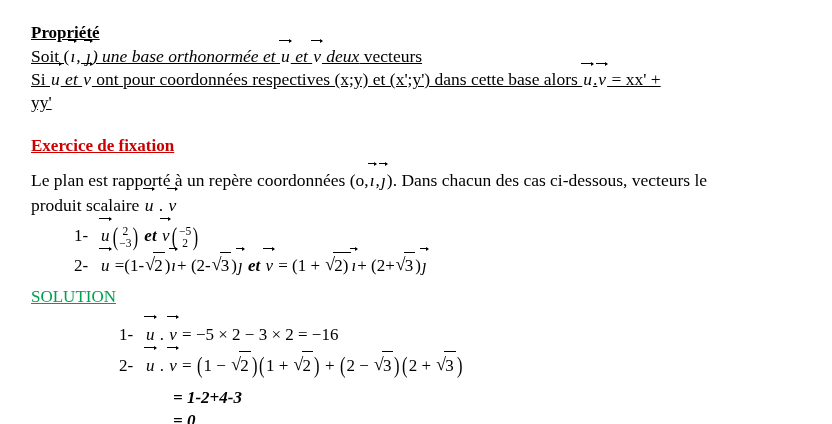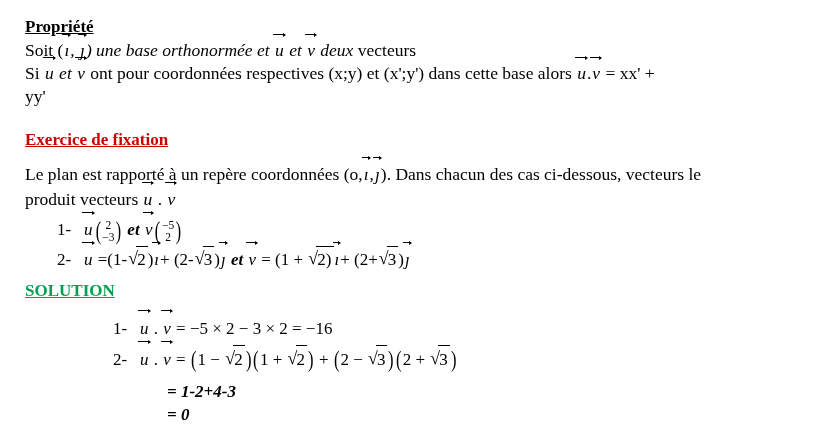--- a/index.html
+++ b/index.html
@@ -11,37 +11,38 @@
     height: 424px;
     background: #ffffff;
     font-family: "Liberation Serif", serif;
     color: #000000;
     overflow: hidden;
   }
   .page {
     position: relative;
     width: 832px;
     height: 424px;
-    padding: 9px;
+    padding: 15px;
     box-sizing: border-box;
   }
   .blk {
     padding: 0 10px 0 8px;
   }
   .prop-title {
     font-weight: bold;
     font-size: 17px;
     text-decoration: underline;
     margin: 8px 0 2px 8px;
     display: inline-block;
   }
   .line {
     font-size: 17.5px;
     line-height: 1.32;
     margin: 0 0 0 8px;
+    text-decoration: underline;
   }
   .it { font-style: italic; }
   .bi { font-style: italic; font-weight: bold; }
 
   
   .vec {
     position: relative;
     display: inline-block;
     padding: 0 1px;
     font-style: italic;
@@ -85,20 +86,21 @@
 
   .items {
     margin: 6px 0 0 40px;
     font-size: 17px;
     line-height: 1.5;
   }
   .item {
     display: block;
     margin-bottom: 2px;
     white-space: nowrap;
+    margin-left: 11px;
   }
   .item-num { display: inline-block; width: 26px; }
 
   
   .colvec {
     display: inline-flex;
     align-items: center;
     vertical-align: middle;
     font-style: normal;
   }
@@ -131,21 +133,21 @@
     font-size: 1.05em;
   }
   .sqrt > .under {
     border-top: 1.2px solid currentColor;
     padding: 0 2px 0 1px;
     display: inline-block;
   }
 
   .sol-title {
     color: #00a050;
-    font-weight: bold;
+    font-weight: normal;
     font-size: 17px;
     text-decoration: underline;
     margin: 6px 0 0 8px;
     display: inline-block;
   }
 
   .sol-items {
     margin: 14px 0 0 96px;
     font-size: 17px;
     line-height: 1.6;
@@ -186,21 +188,21 @@
     </div>
 
     <div class="line">yy'</div>
   </div>
 
   <div class="blk">
     <div class="exo-title">Exercice de fixation</div>
 
     <div class="para">
       <span>Le plan est rapporté à un repère coordonnées (o,</span><span class="vec">ı</span><span>,</span><span class="vec">ȷ</span><span>). Dans chacun des cas ci-dessous, vecteurs le</span><br>
-      <span>produit vecteurs </span><span class="vec">u</span><span> . </span><span class="vec">v</span>
+      <span>produit scalaire </span><span class="vec">u</span><span> . </span><span class="vec">v</span>
     </div>
 
     <div class="items">
 
       <span class="item">
         <span class="item-num">1-</span><span class="vec">u</span><span class="colvec">
             <span class="paren">(</span>
             <span class="nums">
               <span>2</span>
               <span>−3</span>

